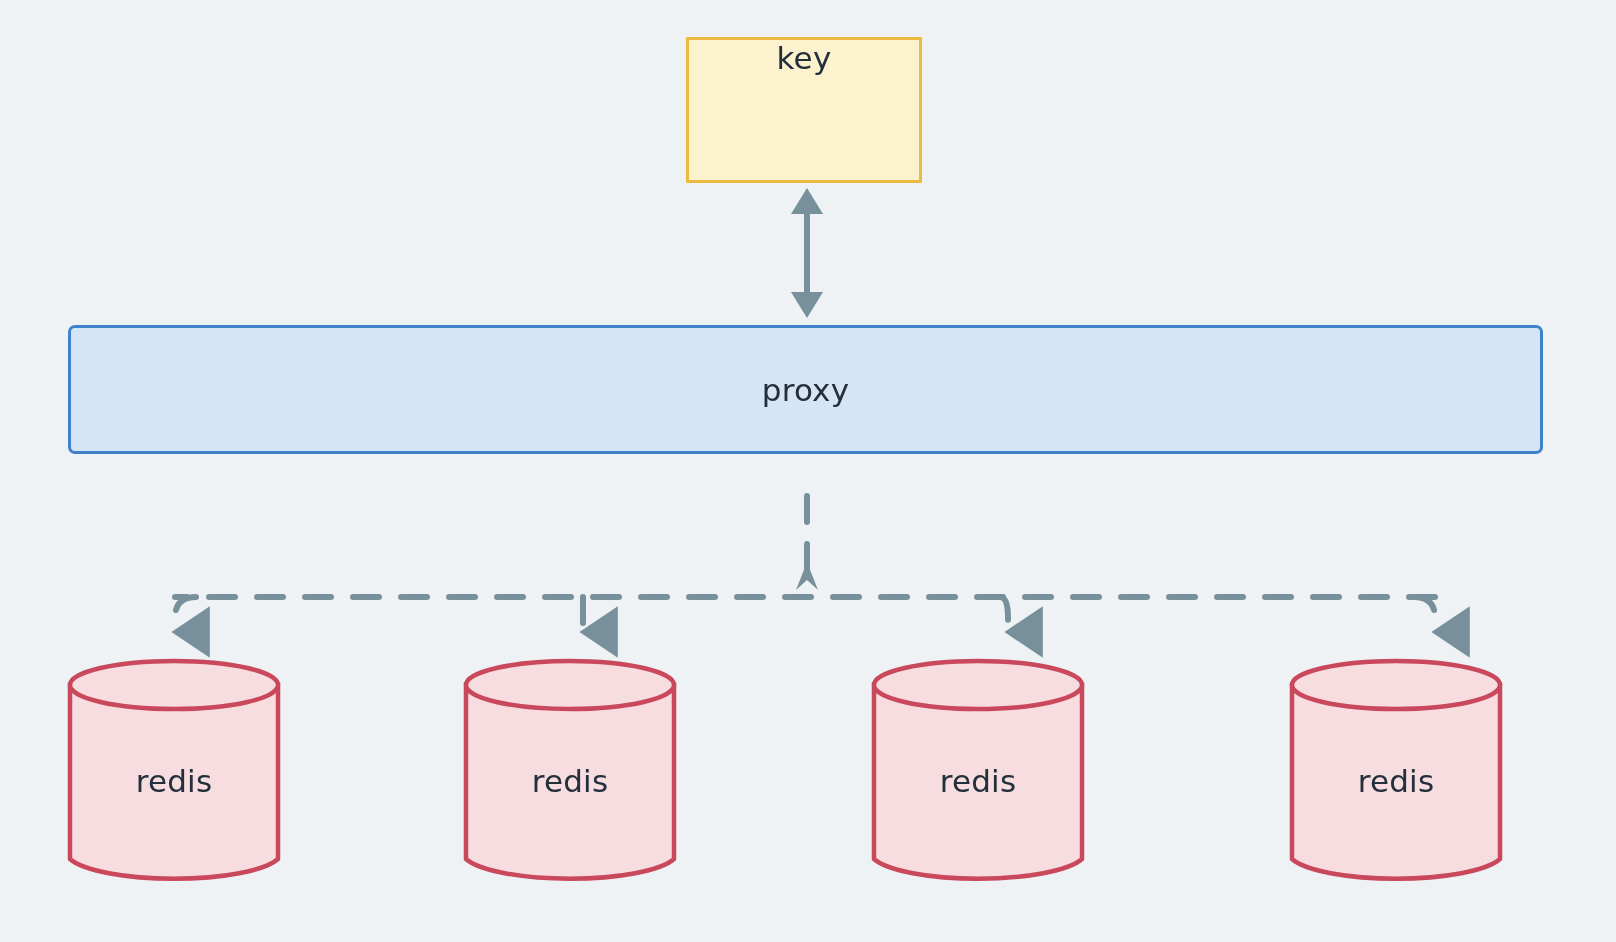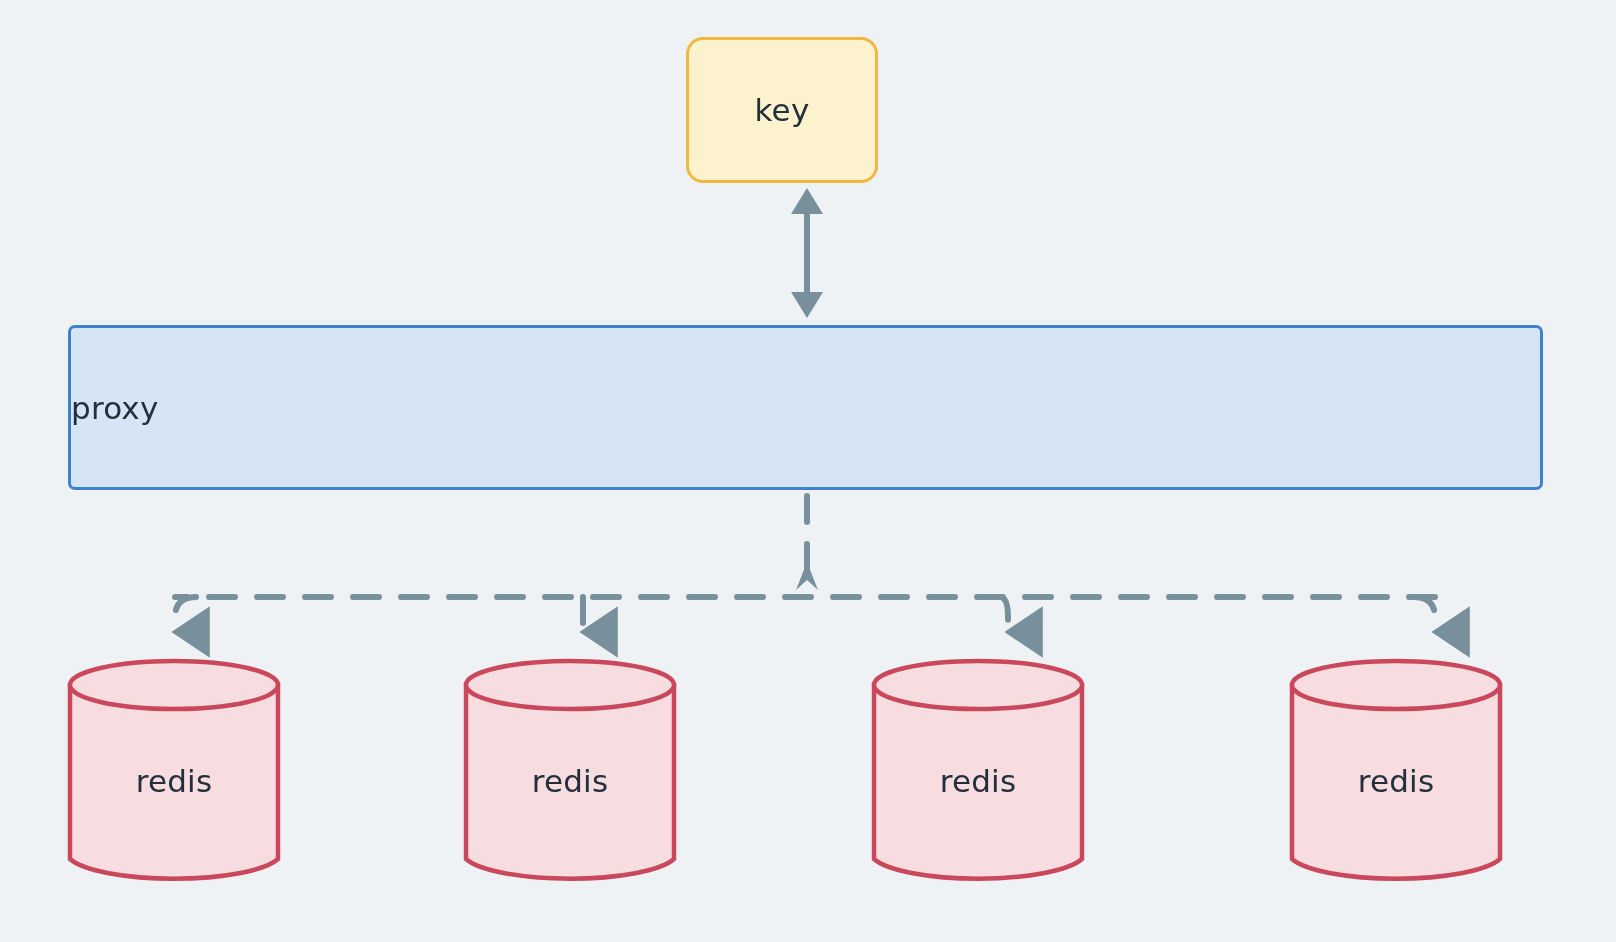--- a/index.html
+++ b/index.html
@@ -27,49 +27,50 @@
     width: 1616px;
     height: 942px;
     pointer-events: none;
   }
 
   
   .node-key {
     position: absolute;
     left: 686px;
     top: 37px;
-    width: 192px;
+    width: 236px;
     height: 146px;
     background: #fdf2ce;
     border: 3px solid #eeb93f;
-    border-radius: 17px;
+    border-radius: 1px;
     box-sizing: border-box;
     display: flex;
-    align-items: center;
+    align-items: flex-start;
     justify-content: center;
   }
   .node-key .label {
     font-size: 31px;
     color: #232f3b;
     letter-spacing: 0.2px;
   }
 
   
   .node-proxy {
     position: absolute;
     left: 68px;
     top: 325px;
     width: 1475px;
-    height: 165px;
+    height: 129px;
     background: #d6e5f5;
     border: 3px solid #3f82cc;
     border-radius: 7px;
     box-sizing: border-box;
     display: flex;
     align-items: center;
+    justify-content: center;
   }
   .node-proxy .label {
     font-size: 31px;
     color: #232f3b;
     letter-spacing: 0.2px;
   }
 
   
   .node-db {
     position: absolute;

